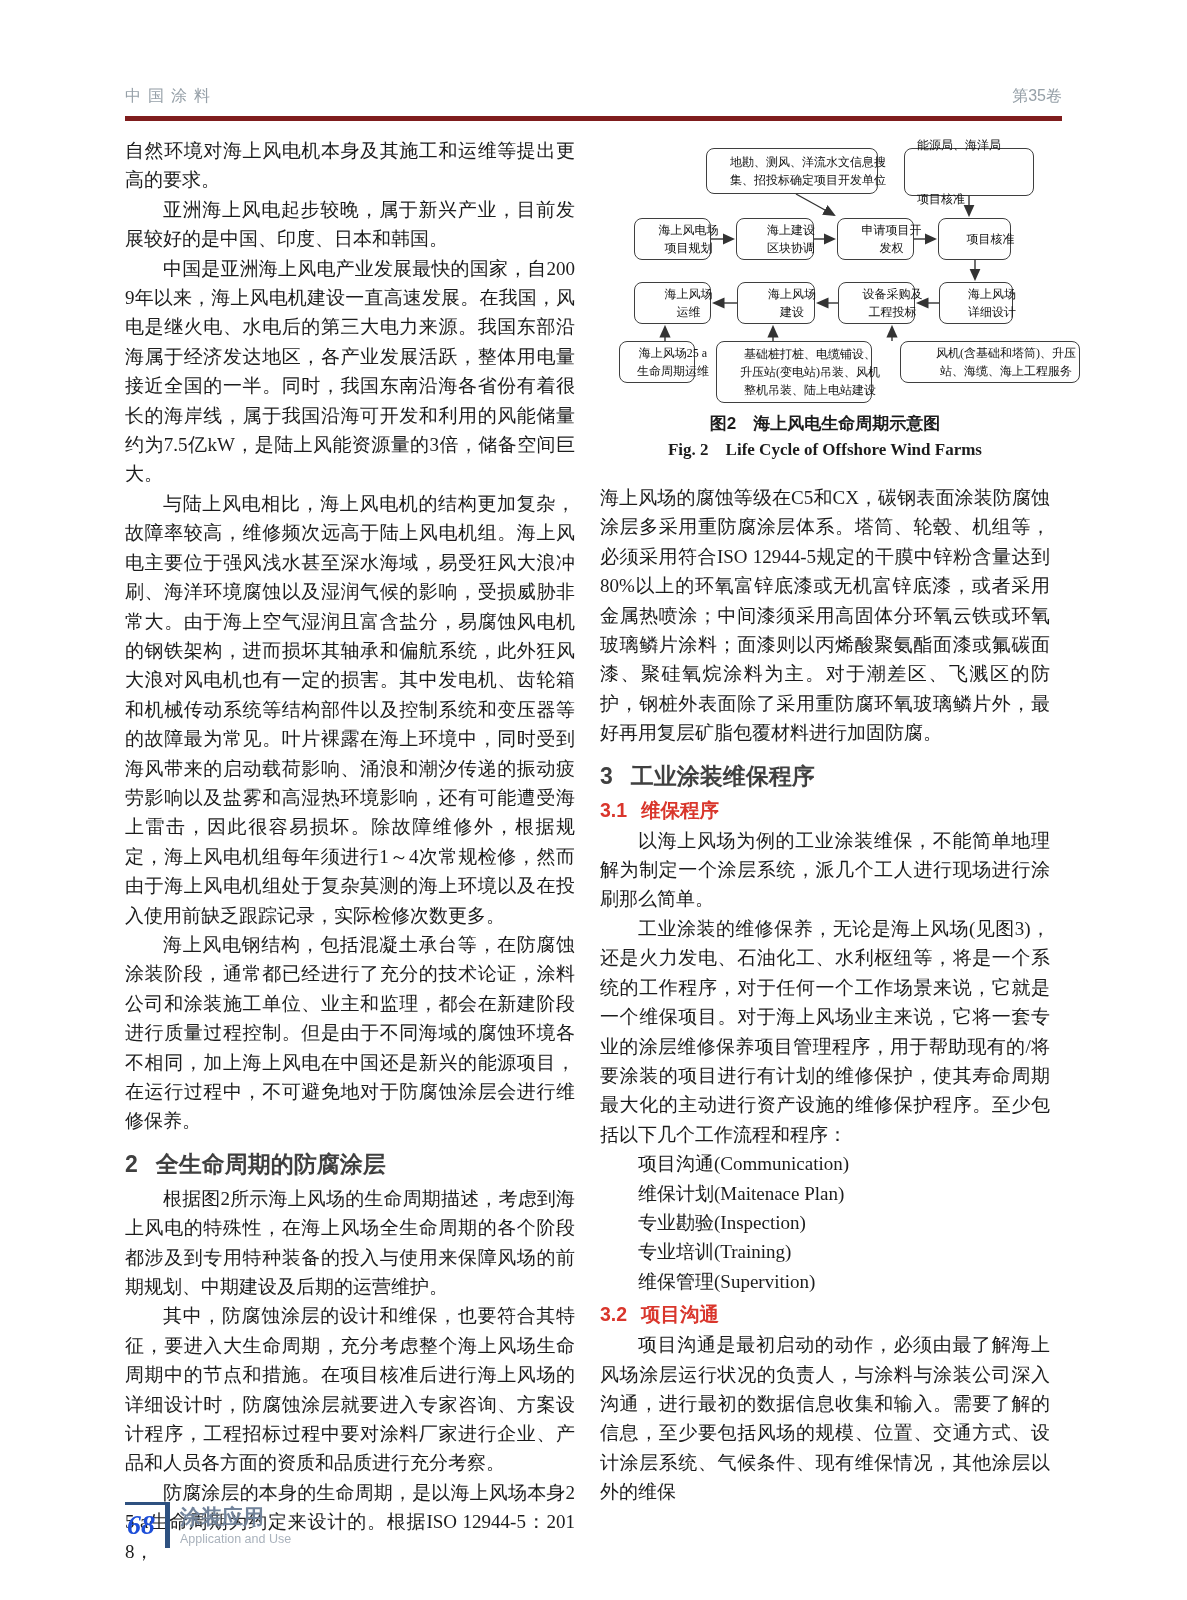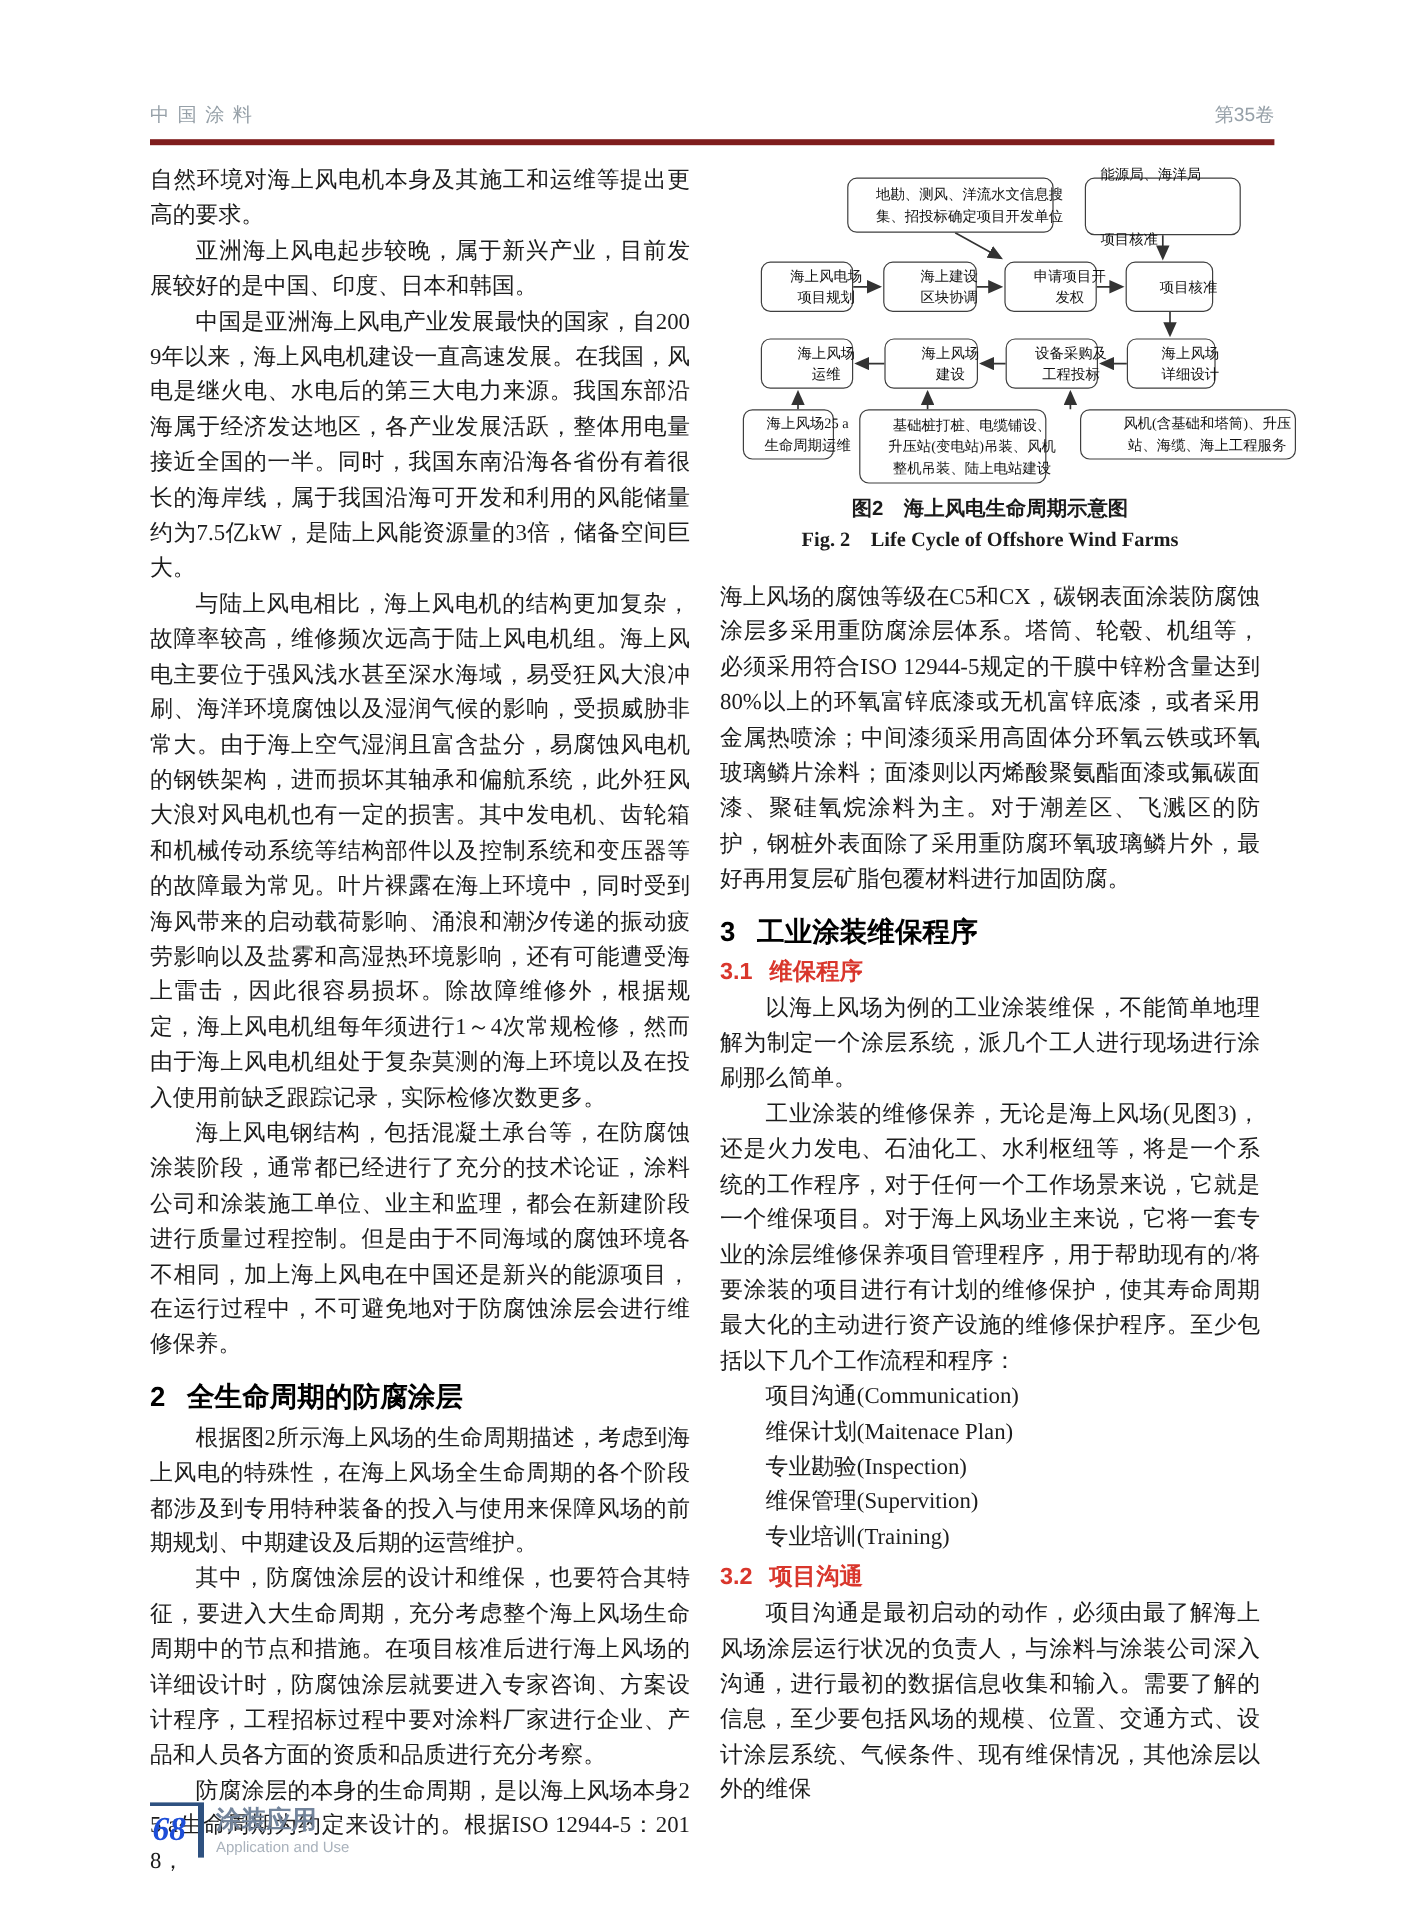--- a/index.html
+++ b/index.html
@@ -11,21 +11,21 @@
           border-bottom:5px solid #7f1d1d;padding-bottom:9px;
           font-family:"Liberation Sans","DejaVu Sans",sans-serif;
           font-size:16px;color:#96a0a8;}
   .journal{letter-spacing:7px;}
   
   .columns{position:absolute;left:125px;top:136px;width:925px;display:flex;gap:25px;}
   .col{width:450px;}
   .bp{margin:0;font-size:19px;line-height:29.4px;text-align:justify;word-break:break-all;}
   .ind{text-indent:2em;}
   .li{text-indent:2em;text-align:left;}
-  .h1{color:#000000;font-family:"Liberation Sans","DejaVu Sans",sans-serif;
+  .h1{color:#404040;font-family:"Liberation Sans","DejaVu Sans",sans-serif;
       font-weight:bold;font-size:23px;line-height:32px;margin:12px 0 4px 0;}
   .h1 .hnum{margin-right:18px;}
   .h2{color:#d9362c;font-family:Liberation Sans, sans-serif;
       font-weight:bold;font-size:19.5px;line-height:28px;margin:4px 0 2px 0;}
   .h2 .hnum{margin-right:14px;}
   
   .figure{margin:0 0 22px 0;}
   .flowchart{position:relative;width:450px;height:268px;}
   .flowchart svg{position:absolute;left:0;top:0;}
   .fc-box{position:absolute;box-sizing:border-box;border:1.5px solid #3f3f3f;border-radius:8px;
@@ -150,22 +150,22 @@
       </div>
       <div id="right-blocks">
           <p class="bp">海上风场的腐蚀等级在C5和CX，碳钢表面涂装防腐蚀涂层多采用重防腐涂层体系。塔筒、轮毂、机组等，必须采用符合ISO 12944-5规定的干膜中锌粉含量达到80%以上的环氧富锌底漆或无机富锌底漆，或者采用金属热喷涂；中间漆须采用高固体分环氧云铁或环氧玻璃鳞片涂料；面漆则以丙烯酸聚氨酯面漆或氟碳面漆、聚硅氧烷涂料为主。对于潮差区、飞溅区的防护，钢桩外表面除了采用重防腐环氧玻璃鳞片外，最好再用复层矿脂包覆材料进行加固防腐。</p>
           <div class="h1"><span class="hnum">3</span><span class="htitle">工业涂装维保程序</span></div>
           <div class="h2"><span class="hnum">3.1</span><span class="htitle">维保程序</span></div>
           <p class="bp ind">以海上风场为例的工业涂装维保，不能简单地理解为制定一个涂层系统，派几个工人进行现场进行涂刷那么简单。</p>
           <p class="bp ind">工业涂装的维修保养，无论是海上风场(见图3)，还是火力发电、石油化工、水利枢纽等，将是一个系统的工作程序，对于任何一个工作场景来说，它就是一个维保项目。对于海上风场业主来说，它将一套专业的涂层维修保养项目管理程序，用于帮助现有的/将要涂装的项目进行有计划的维修保护，使其寿命周期最大化的主动进行资产设施的维修保护程序。至少包括以下几个工作流程和程序：</p>
           <p class="bp li">项目沟通(Communication)</p>
           <p class="bp li">维保计划(Maitenace Plan)</p>
           <p class="bp li">专业勘验(Inspection)</p>
+          <p class="bp li">专业培训(Training)</p>
           <p class="bp li">维保管理(Supervition)</p>
-          <p class="bp li">专业培训(Training)</p>
           <div class="h2"><span class="hnum">3.2</span><span class="htitle">项目沟通</span></div>
           <p class="bp ind">项目沟通是最初启动的动作，必须由最了解海上风场涂层运行状况的负责人，与涂料与涂装公司深入沟通，进行最初的数据信息收集和输入。需要了解的信息，至少要包括风场的规模、位置、交通方式、设计涂层系统、气候条件、现有维保情况，其他涂层以外的维保</p>
         </div>
     </div>
   </div>
 
   <div class="footer">
     <span class="pn">68</span>
     <span class="pn-bar"></span>
     <div class="sec">

